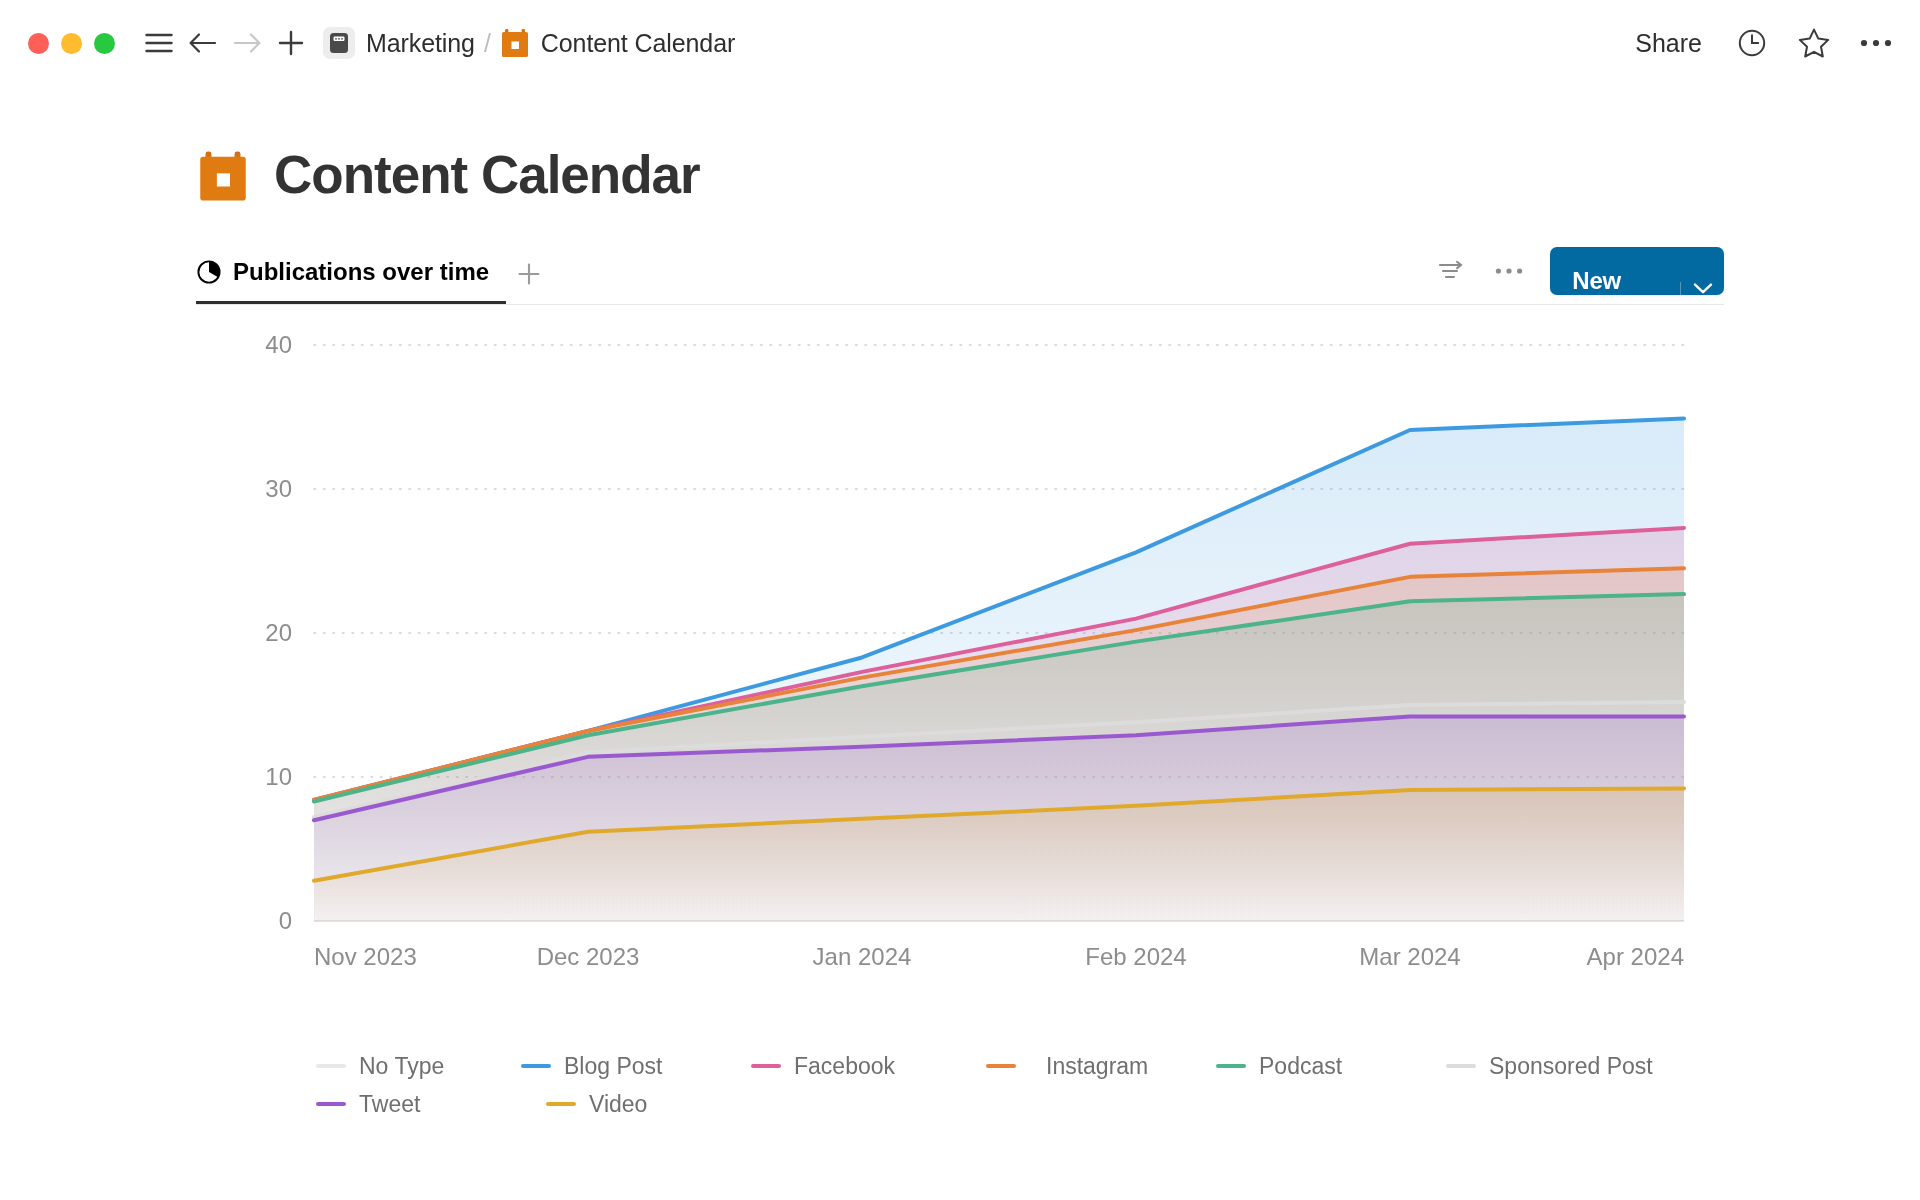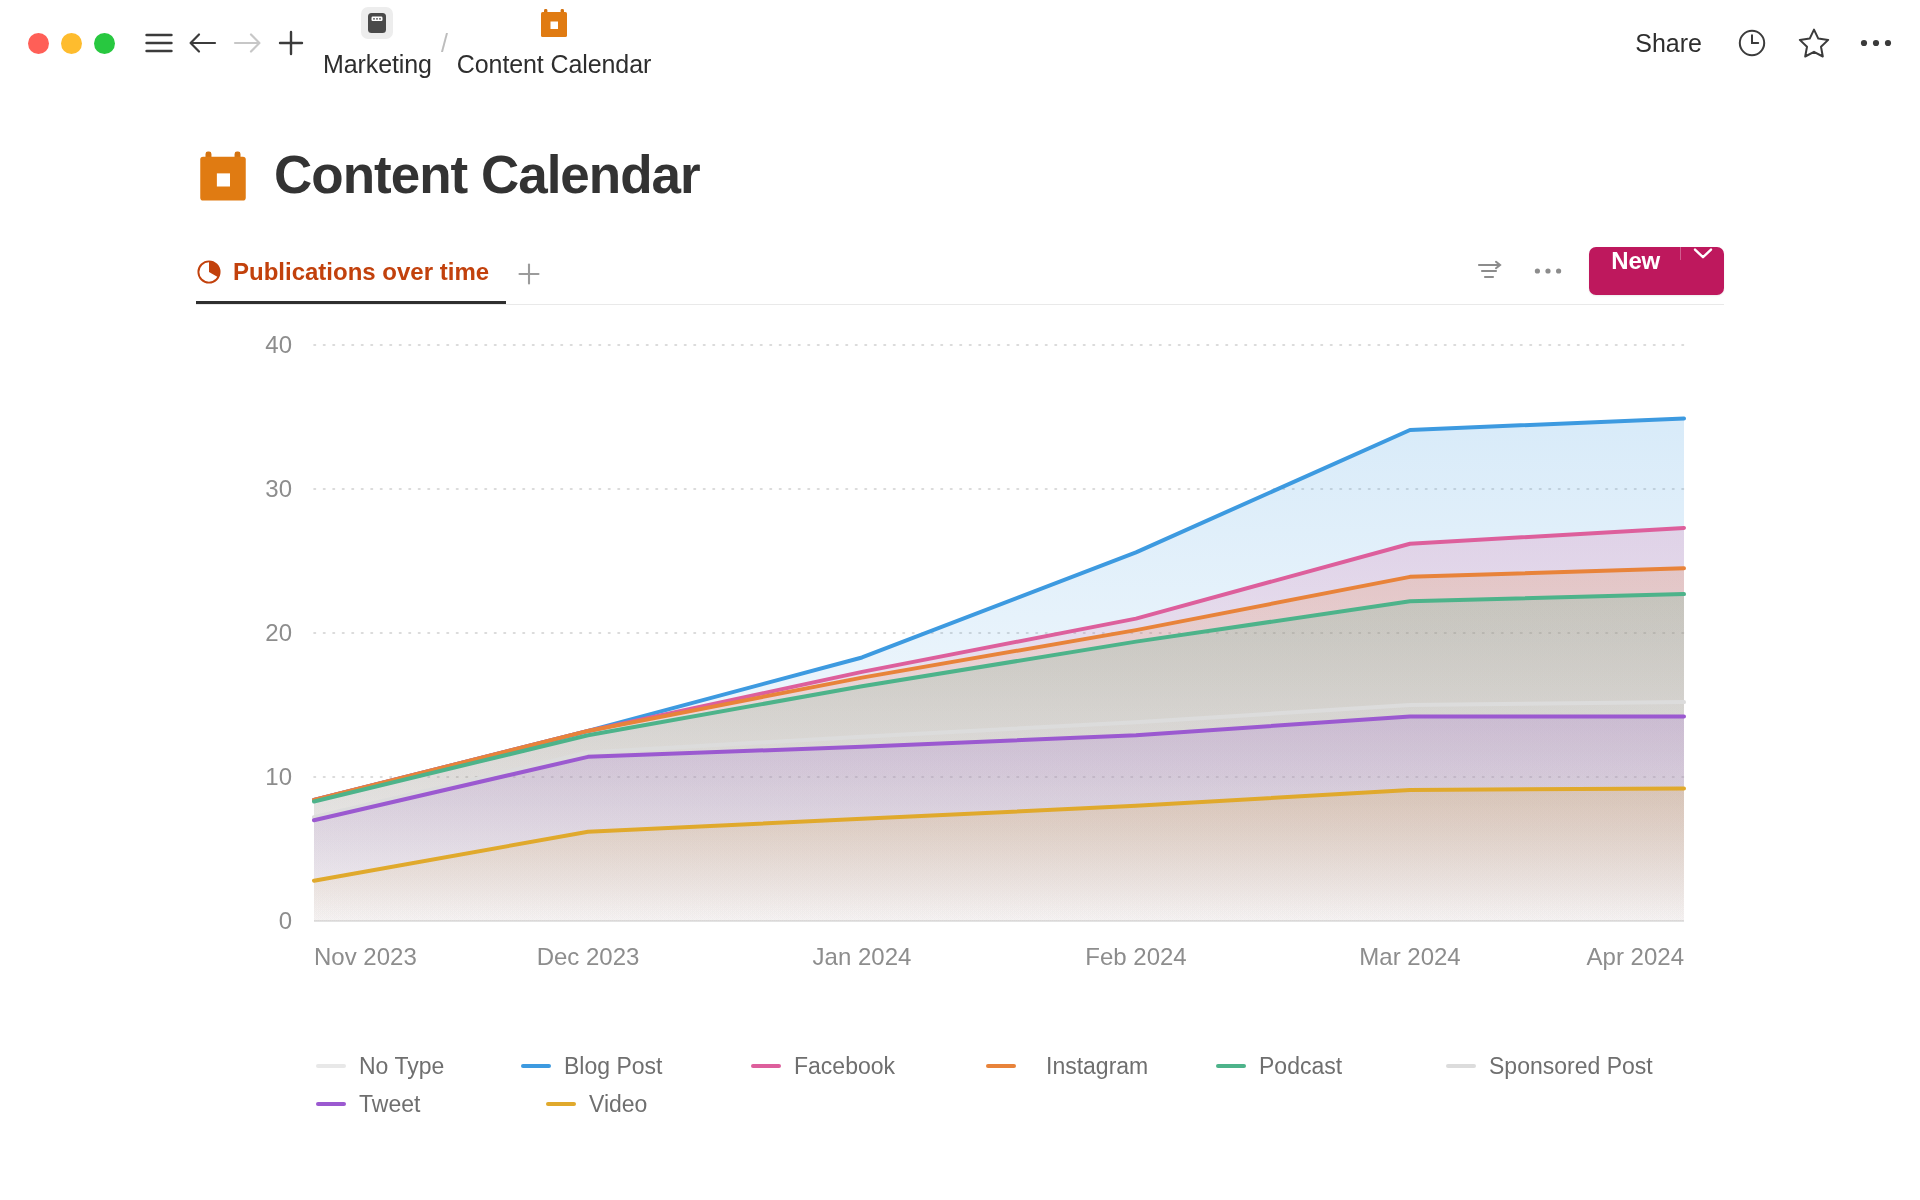--- a/index.html
+++ b/index.html
@@ -33,21 +33,21 @@
   }
   .tb-icon.dim { color: #c7c7c7; }
 
   #breadcrumb {
     display: flex; align-items: center;
     gap: 0px;
     margin-left: 10px;
     font-size: 25px;
     color: #2f2f2f;
   }
-  .crumb { display: flex; align-items: center; gap: 11px; flex-direction: column; }
+  .crumb { display: flex; align-items: center; gap: 11px; }
   .crumb-label { font-size: 25px; color: #2e2e2e; letter-spacing: -0.1px; }
   .crumb-sep { color: #bdbdbd; font-size: 25px; margin: 0 9px; }
 
   .bc-icon-box {
     width: 32px; height: 32px; border-radius: 7px;
     background: #ededed;
     display: flex; align-items: center; justify-content: center;
   }
 
   #titlebar-right {
@@ -95,46 +95,47 @@
     display: flex; align-items: center; gap: 11px;
     height: 61px;
     padding: 0 17px;
     font-size: 24px;
     color: #8d8d8d;
     cursor: pointer;
     border-bottom: 3px solid transparent;
     white-space: nowrap;
   }
   .view-tab:first-child { padding-left: 0; }
-  .view-tab.active { color: #c2410c; font-weight: bold; border-bottom: 3px solid #2f2f2f; }
+  .view-tab.active { color: #000000; font-weight: bold; border-bottom: 3px solid #2f2f2f; }
   .view-tab .vt-icon { display: flex; align-items: center; }
   .add-view {
     width: 46px; height: 61px;
     display: flex; align-items: center; justify-content: center;
     color: #9b9b9b; cursor: pointer;
   }
 
   #viewbar-right {
     margin-left: auto;
     display: flex; align-items: center; gap: 24px;
     height: 61px;
     padding-bottom: 6px;
   }
   .vb-icon {
     width: 34px; height: 34px;
     display: flex; align-items: center; justify-content: center;
     color: #8c8c8c; cursor: pointer;
   }
   #new-btn-group {
-    display: flex; align-items: flex-start;
-    background: #be185d;
+    display: flex; align-items: flex-end;
+    background: #0369a1;
     border-radius: 7px;
     overflow: hidden;
     height: 48px;
     box-shadow: 0 1px 2px rgba(0,0,0,0.08);
+    gap: 39px;
   }
   #new-btn {
     color: #fff; font-size: 24px; font-weight: bold;
     background: none; border: none; cursor: pointer;
     padding: 0 20px 0 22px;
     font-family: inherit;
     letter-spacing: -0.2px;
   }
   #new-btn-caret {
     width: 44px;

